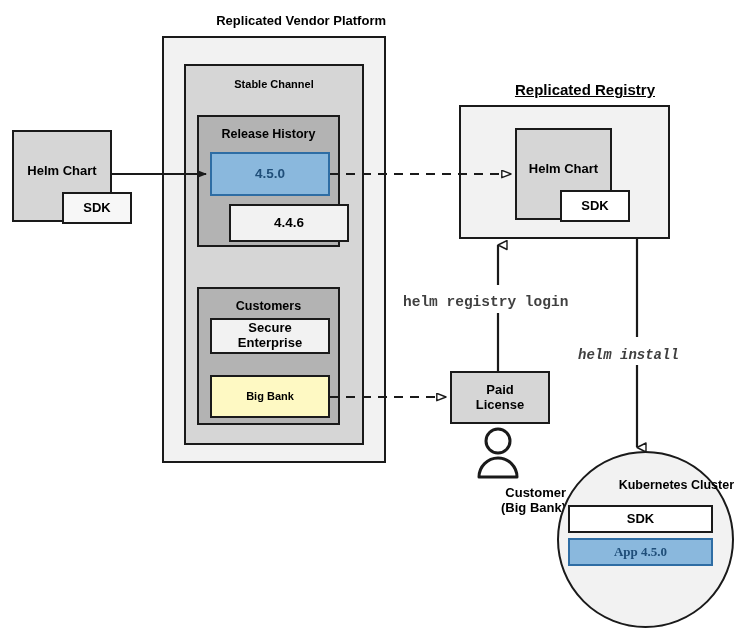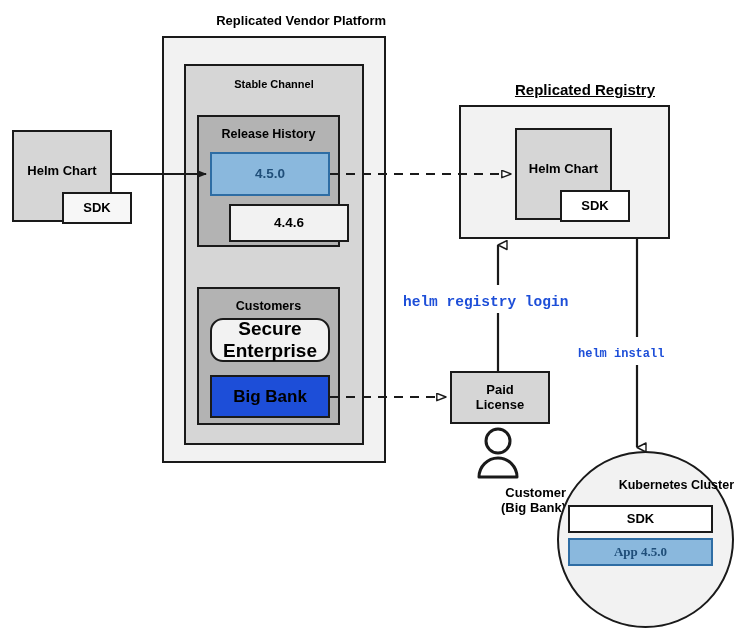--- a/index.html
+++ b/index.html
@@ -60,21 +60,21 @@
     left: 0;
     top: 0;
     width: 747px;
     height: 634px;
     pointer-events: none;
   }
   .mono {
     position: absolute;
     font-family: "Liberation Mono", "DejaVu Sans Mono", monospace;
     font-weight: bold;
-    color: #1d4ed8;
+    color: #404040;
     white-space: nowrap;
   }
 </style>
 </head>
 <body>
 
 <div id="canvas">
 
   <div class="lbl" style="left:162px; top:14px; width:224px; font-size:13px;">Replicated Vendor Platform</div>
 
@@ -89,24 +89,24 @@
   </div>
 
   <div class="box" style="left:210px; top:152px; width:120px; height:44px; background:#8ab8dd; border-color:#2e6da4; color:#1f4e79; font-size:13.5px;">4.5.0</div>
 
   <div class="box" style="left:210px; top:204px; width:120px; height:38px; background:#f2f2f2; font-size:13.5px;margin-left:19px;">4.4.6</div>
 
   <div class="box-title" style="left:197px; top:287px; width:143px; height:138px; background:#b3b3b3;">
     <span class="t" style="top:10px; font-size:12.5px;">Customers</span>
   </div>
 
-  <div class="box" style="left:210px; top:318px; width:120px; height:44px; background:#f2f2f2; font-size:19px;border-radius:13px;">Secure
+  <div class="box" style="left:210px; top:318px; width:120px; height:36px; background:#f2f2f2; font-size:13px;">Secure
 Enterprise</div>
 
-  <div class="box" style="left:210px; top:375px; width:120px; height:43px; background:#1d4ed8; font-size:17px;">Big Bank</div>
+  <div class="box" style="left:210px; top:375px; width:120px; height:43px; background:#fef9c3; font-size:11px;">Big Bank</div>
 
   <div class="box" style="left:12px; top:130px; width:100px; height:92px; background:#d6d6d6; font-size:13px; align-items:flex-start; padding-top:32px;">Helm Chart</div>
   <div class="box" style="left:62px; top:192px; width:70px; height:32px; background:#f7f7f7; font-size:13px;">SDK</div>
 
   <div class="lbl" style="left:444px; top:81px; width:211px; font-size:15px;text-decoration:underline;">Replicated Registry</div>
 
   <div class="box-title" style="left:459px; top:105px; width:211px; height:134px; background:#f2f2f2;"></div>
 
   <div class="box" style="left:515px; top:128px; width:97px; height:92px; background:#d6d6d6; font-size:13px; align-items:flex-start; padding-top:32px;">Helm Chart</div>
   <div class="box" style="left:560px; top:190px; width:70px; height:32px; background:#ffffff; font-size:13px;">SDK</div>
@@ -123,21 +123,21 @@
 
   <div class="lbl" style="left:430px; top:486px; width:136px; font-size:13px;">Customer
 (Big Bank)</div>
 
   <div class="circle" style="left:557px; top:451px; width:177px; height:177px; background:#f2f2f2;"></div>
   <div class="lbl" style="left:557px; top:478px; width:177px; font-size:12.5px;">Kubernetes Cluster</div>
   <div class="box" style="left:568px; top:505px; width:145px; height:28px; background:#ffffff; font-size:13px;">SDK</div>
   <div class="box" style="left:568px; top:538px; width:145px; height:28px; background:#8ab8dd; border-color:#2e6da4; color:#1f4e79; font-size:13px;font-family:Liberation Serif, serif;">App 4.5.0</div>
 
   <div class="mono" style="left:403px; top:294px; font-size:14.5px;">helm registry login</div>
-  <div class="mono" style="left:578px; top:347px; font-size:12px;">helm install</div>
+  <div class="mono" style="left:578px; top:347px; font-size:14px;font-style:italic;">helm install</div>
 
   <svg class="overlay" viewBox="0 0 747 634">
     <defs>
       <marker id="arrFilled" markerWidth="10" markerHeight="8" refX="9" refY="4" orient="auto" markerUnits="userSpaceOnUse">
         <path d="M0,0 L10,4 L0,8 z" fill="#1a1a1a"></path>
       </marker>
       <marker id="arrOpen" markerWidth="11" markerHeight="9" refX="10" refY="4.5" orient="auto" markerUnits="userSpaceOnUse">
         <path d="M0.8,0.8 L10,4.5 L0.8,8.2 z" fill="#ffffff" stroke="#1a1a1a" stroke-width="1.4" stroke-linejoin="round"></path>
       </marker>
       <marker id="arrOpenV" markerWidth="11" markerHeight="11" refX="5" refY="10" orient="auto" markerUnits="userSpaceOnUse">

